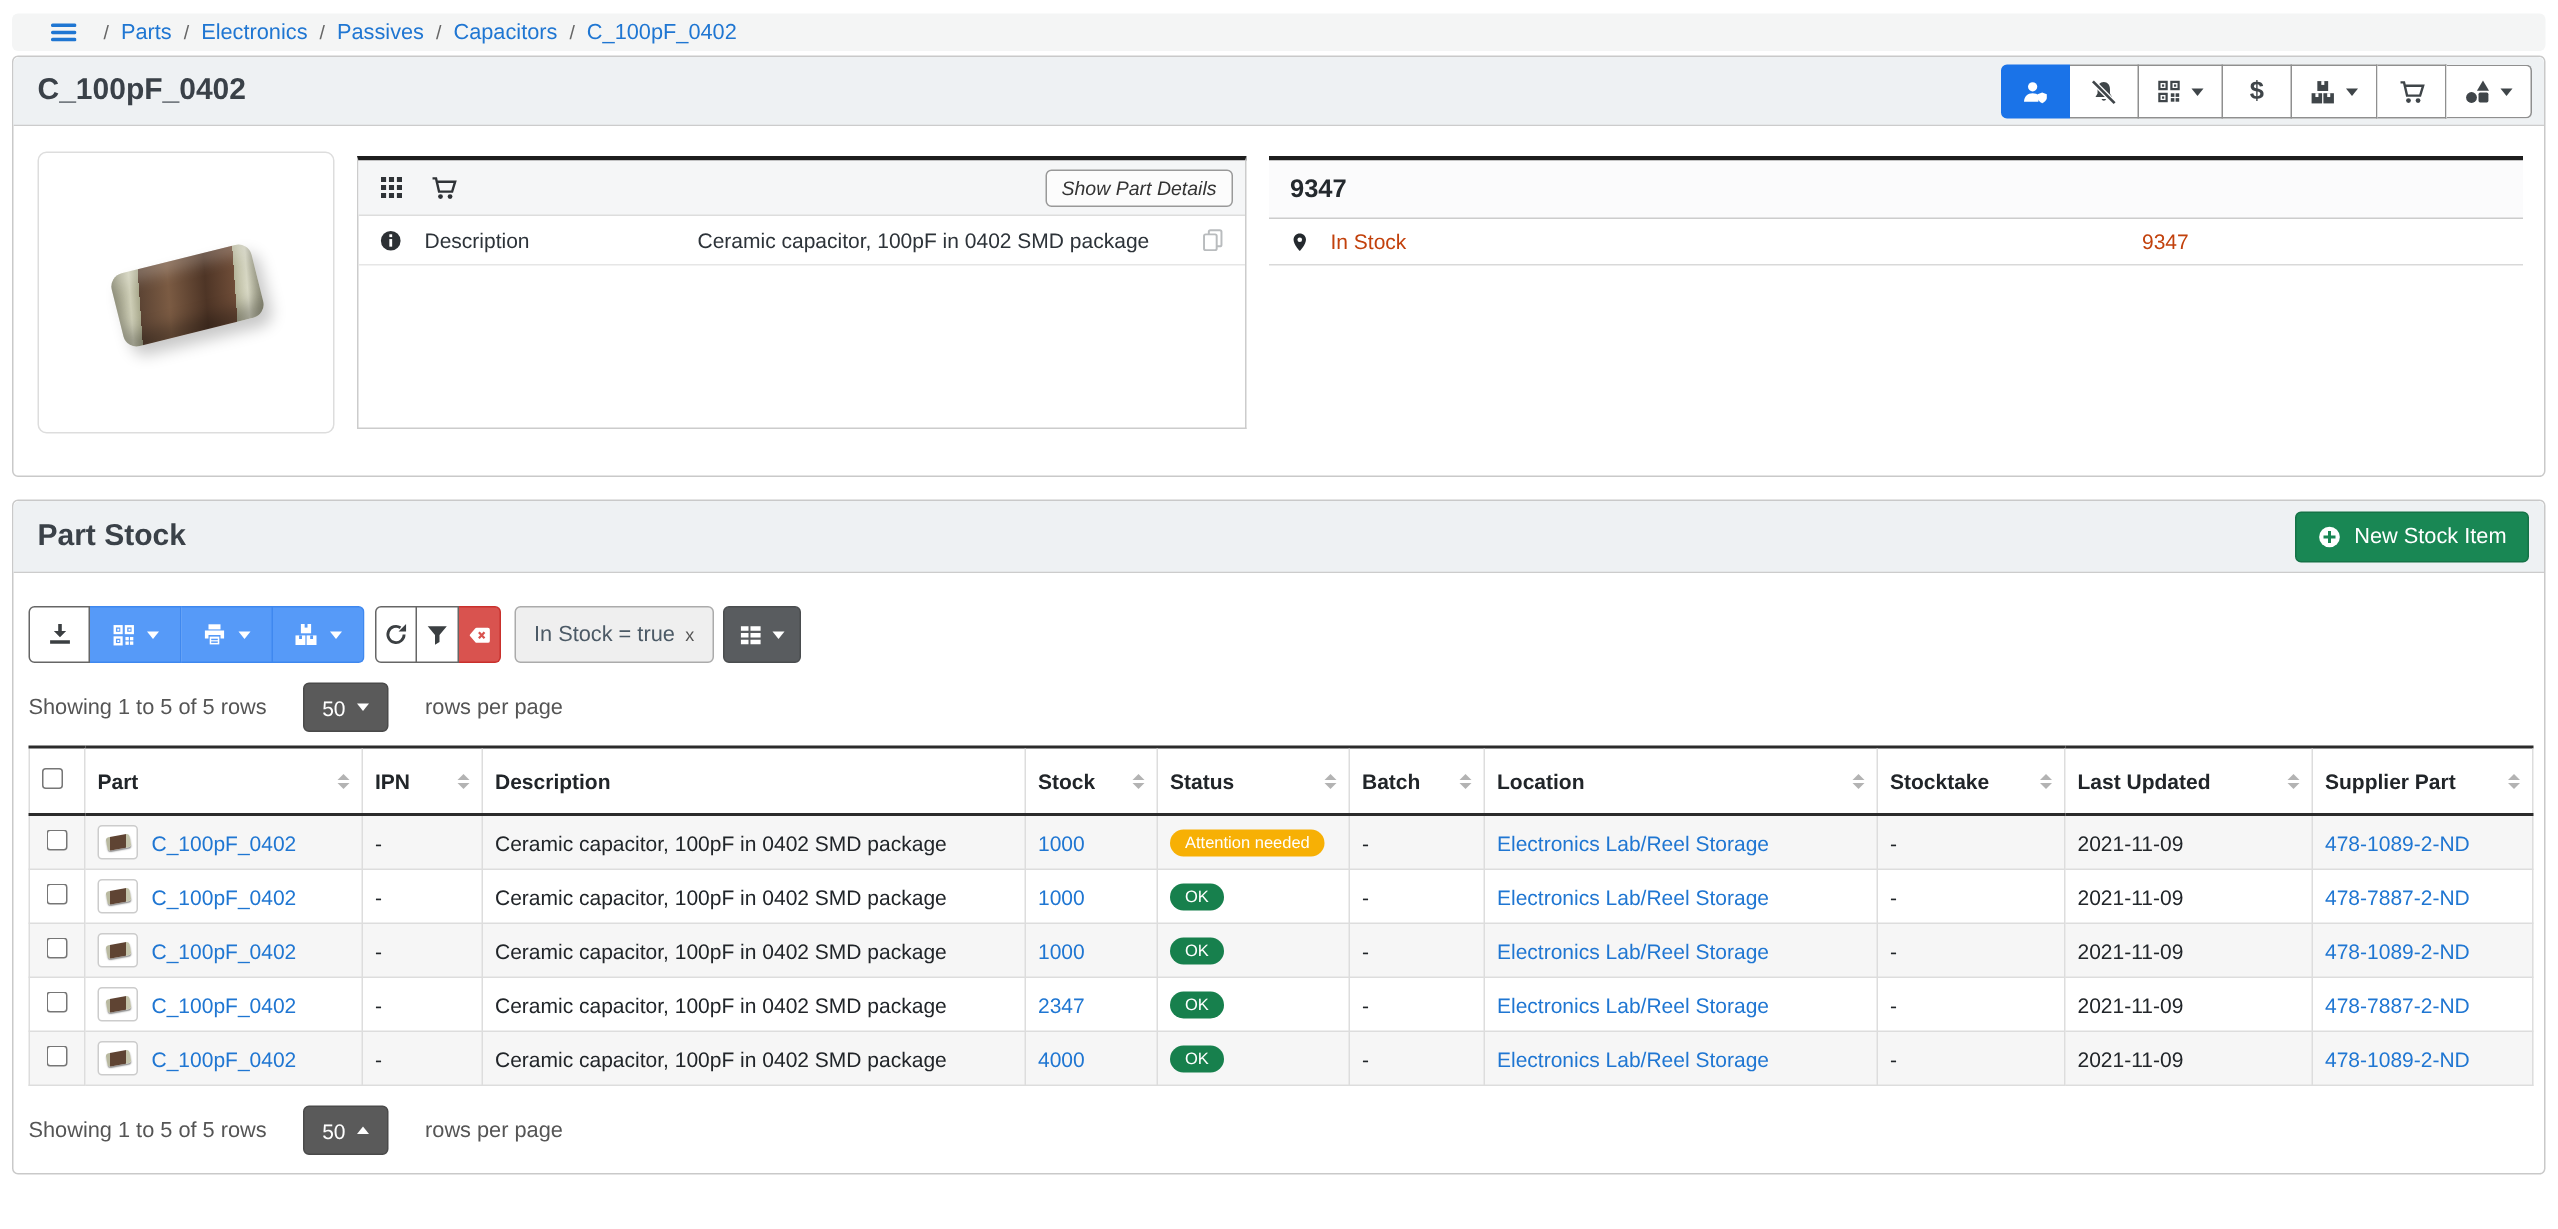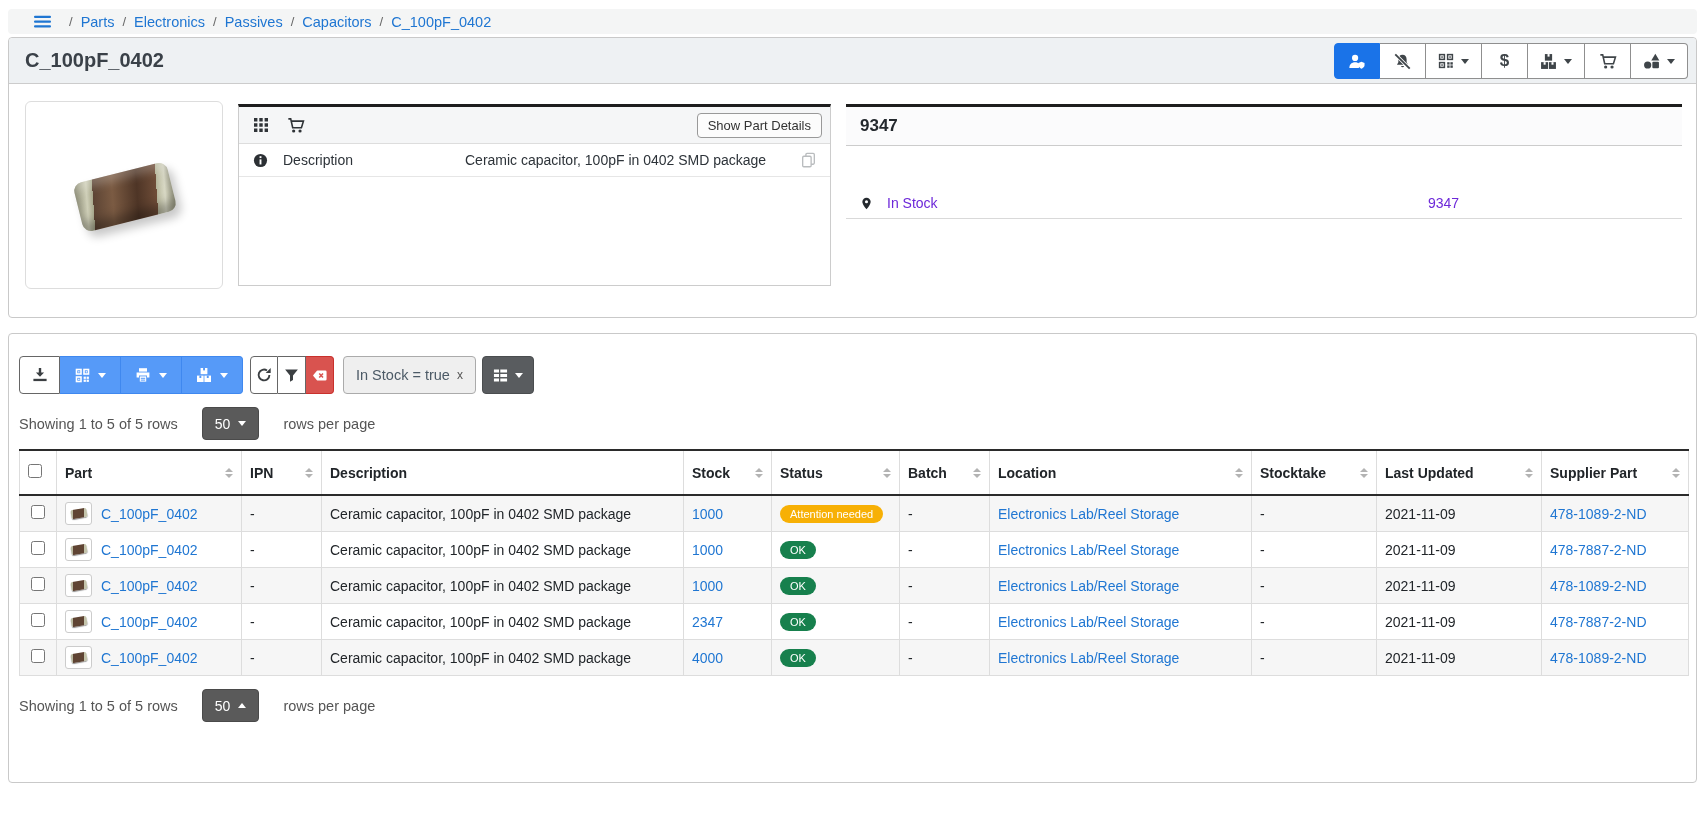--- a/index.html
+++ b/index.html
@@ -32,32 +32,32 @@
   .abtn.active{background:var(--primary); border-color:var(--primary); color:#fff;}
   .dollar{font-size:17px; font-weight:bold;}
 
   
   .part-img-box{position:absolute; left:16px; top:63px; width:198px; height:188px; border:1px solid #ddd; border-radius:6px; background:#fff; cursor:pointer;}
   .big-cap{position:absolute; left:51px; top:70px; width:96px; height:50px; border-radius:9px; transform:rotate(-14deg);
     background:linear-gradient(100deg,#8a8a6f 0%,#cfcfb8 13%,#a8a88c 19%,#5c4434 19%,#7b5b43 38%,#4e3526 62%,#6f4d38 81%,#b5b59a 81%,#dcdcc8 89%,#85856a 100%);
     box-shadow:4px 7px 10px rgba(0,0,0,.22), inset 0 7px 9px rgba(255,255,255,.22), inset 0 -9px 10px rgba(0,0,0,.28);}
   .detail-panel{position:absolute; left:229px; top:66px; width:593px; height:182px; border:1px solid #ccc; border-top:3px solid #1d1d1d; background:#fff;}
   .detail-head{height:37px; background:#f5f6f7; border-bottom:1px solid #ddd; display:flex; align-items:center; padding:0 8px 0 14px; gap:18px; color:#2f3337;}
-  .show-details-btn{margin-left:auto; font-size:13px; color:#333; background:#fcfcfc; border:1px solid #999; border-radius:4px; padding:4px 10px; cursor:pointer;}
+  .show-details-btn{margin-left:auto; font-size:13px; color:#333; background:#fcfcfc; border:1px solid #999; border-radius:4px; padding:4px 10px; cursor:pointer;font-style:italic;}
   .detail-row{height:33px; display:flex; align-items:center; border-bottom:1px solid #e6e6e6; padding:0 14px; font-size:14px; color:#2d3339;}
   .detail-row .ricon{width:30px; color:#2c3034;}
   .detail-row .rlabel{width:182px;}
   .detail-row .rvalue{flex:1;}
   .copy-icon{color:#b9bcbe; cursor:pointer;}
 
   .stock-panel{position:absolute; left:837px; top:66px; width:836px; border-top:3px solid #1d1d1d; background:#fff;}
   .sp-head{height:39px; display:flex; align-items:center; padding:0 14px; border-bottom:1px solid #ccc; background:#fbfbfc;}
   .sp-head .sp-title{font-size:17px; font-weight:700; color:#24292e; margin-left:10px;}
   .sp-val-col{width:240px; font-weight:700; font-size:17px; color:#24292e;}
-  .sp-row{height:31px; display:flex; align-items:center; padding:0 14px; border-bottom:1px solid #d9d9d9; font-size:14px; color:#6d28d9;margin-top:42px;}
+  .sp-row{height:31px; display:flex; align-items:center; padding:0 14px; border-bottom:1px solid #d9d9d9; font-size:14px; color:#c2410c;}
   .sp-row .sp-val{width:240px; font-weight:400; font-size:14px;}
   .sp-flex1{flex:1; display:flex; align-items:center;}
   .sp-icon{color:#24292e;}
 
   
   .card2 .card-head{height:48px;}
   .new-stock-btn{position:absolute; right:10px; top:7px; height:34px; background:var(--success); border:1px solid #157347; border-radius:4px; color:#fff; font-size:14.5px; display:flex; align-items:center; gap:8px; padding:0 14px; cursor:pointer;}
 
   .toolbar{margin:22px 10px 0 10px; display:flex; align-items:center;}
   .tbtn{height:38px; display:flex; align-items:center; justify-content:center; cursor:pointer;}
@@ -255,20 +255,33 @@
             </svg>
         </span>
         <span>In Stock</span>
       </span>
       <span class="sp-val">9347</span>
     </div>
   </div>
 </div>
 
 <div class="card card2">
+  <div class="card-head">
+    <span class="card-title">Part Stock</span>
+    <button class="new-stock-btn">
+      <span>
+        <svg width="16" height="16" viewBox="0 0 16 16">
+            <circle cx="8" cy="8" r="6.9" fill="#fff"></circle>
+            <rect x="7" y="4" width="2" height="8" fill="#198754"></rect>
+            <rect x="4" y="7" width="8" height="2" fill="#198754"></rect>
+          </svg>
+      </span>
+      <span>New Stock Item</span>
+    </button>
+  </div>
 
   <div class="toolbar">
     <div class="tbtn dl-btn">
       <span>
         <svg width="16" height="16" viewBox="0 0 16 16" fill="currentColor">
             <path d="M6.8 1h2.4v4.6h2.9L8 9.8 3.9 5.6h2.9z"></path>
             <path d="M1.4 11.8h13.2v2.3H1.4z"></path>
           </svg>
       </span>
     </div>

